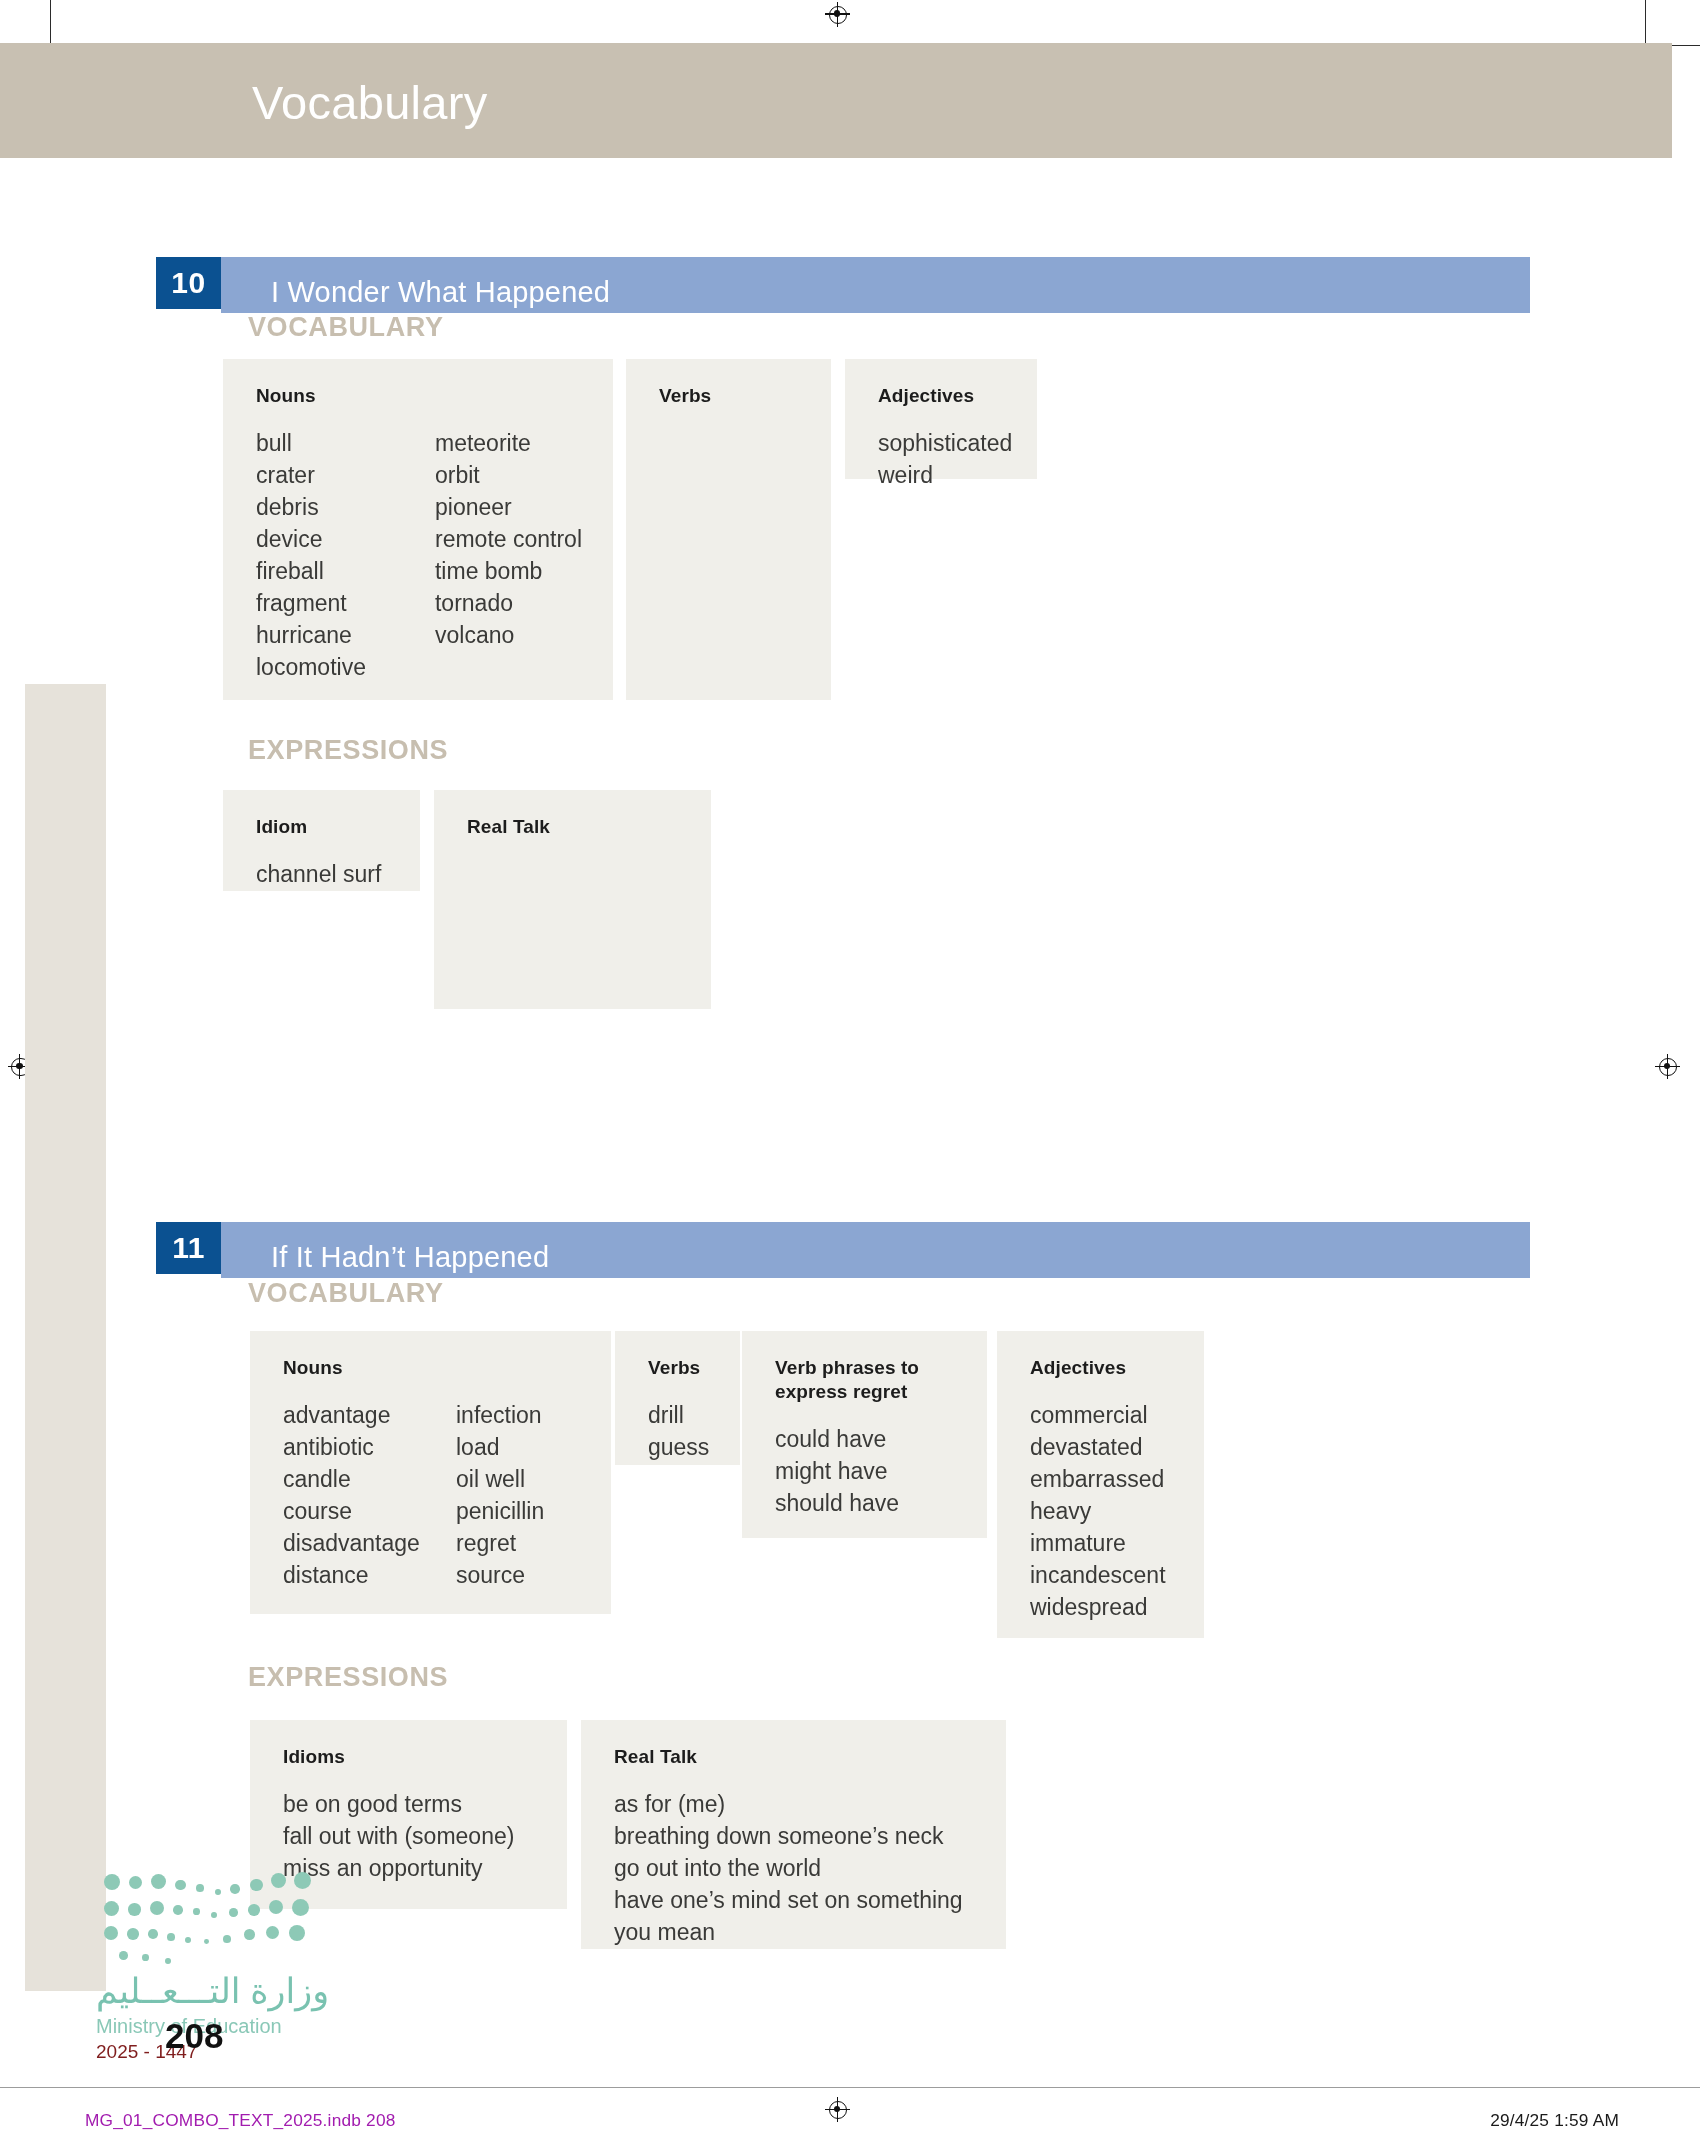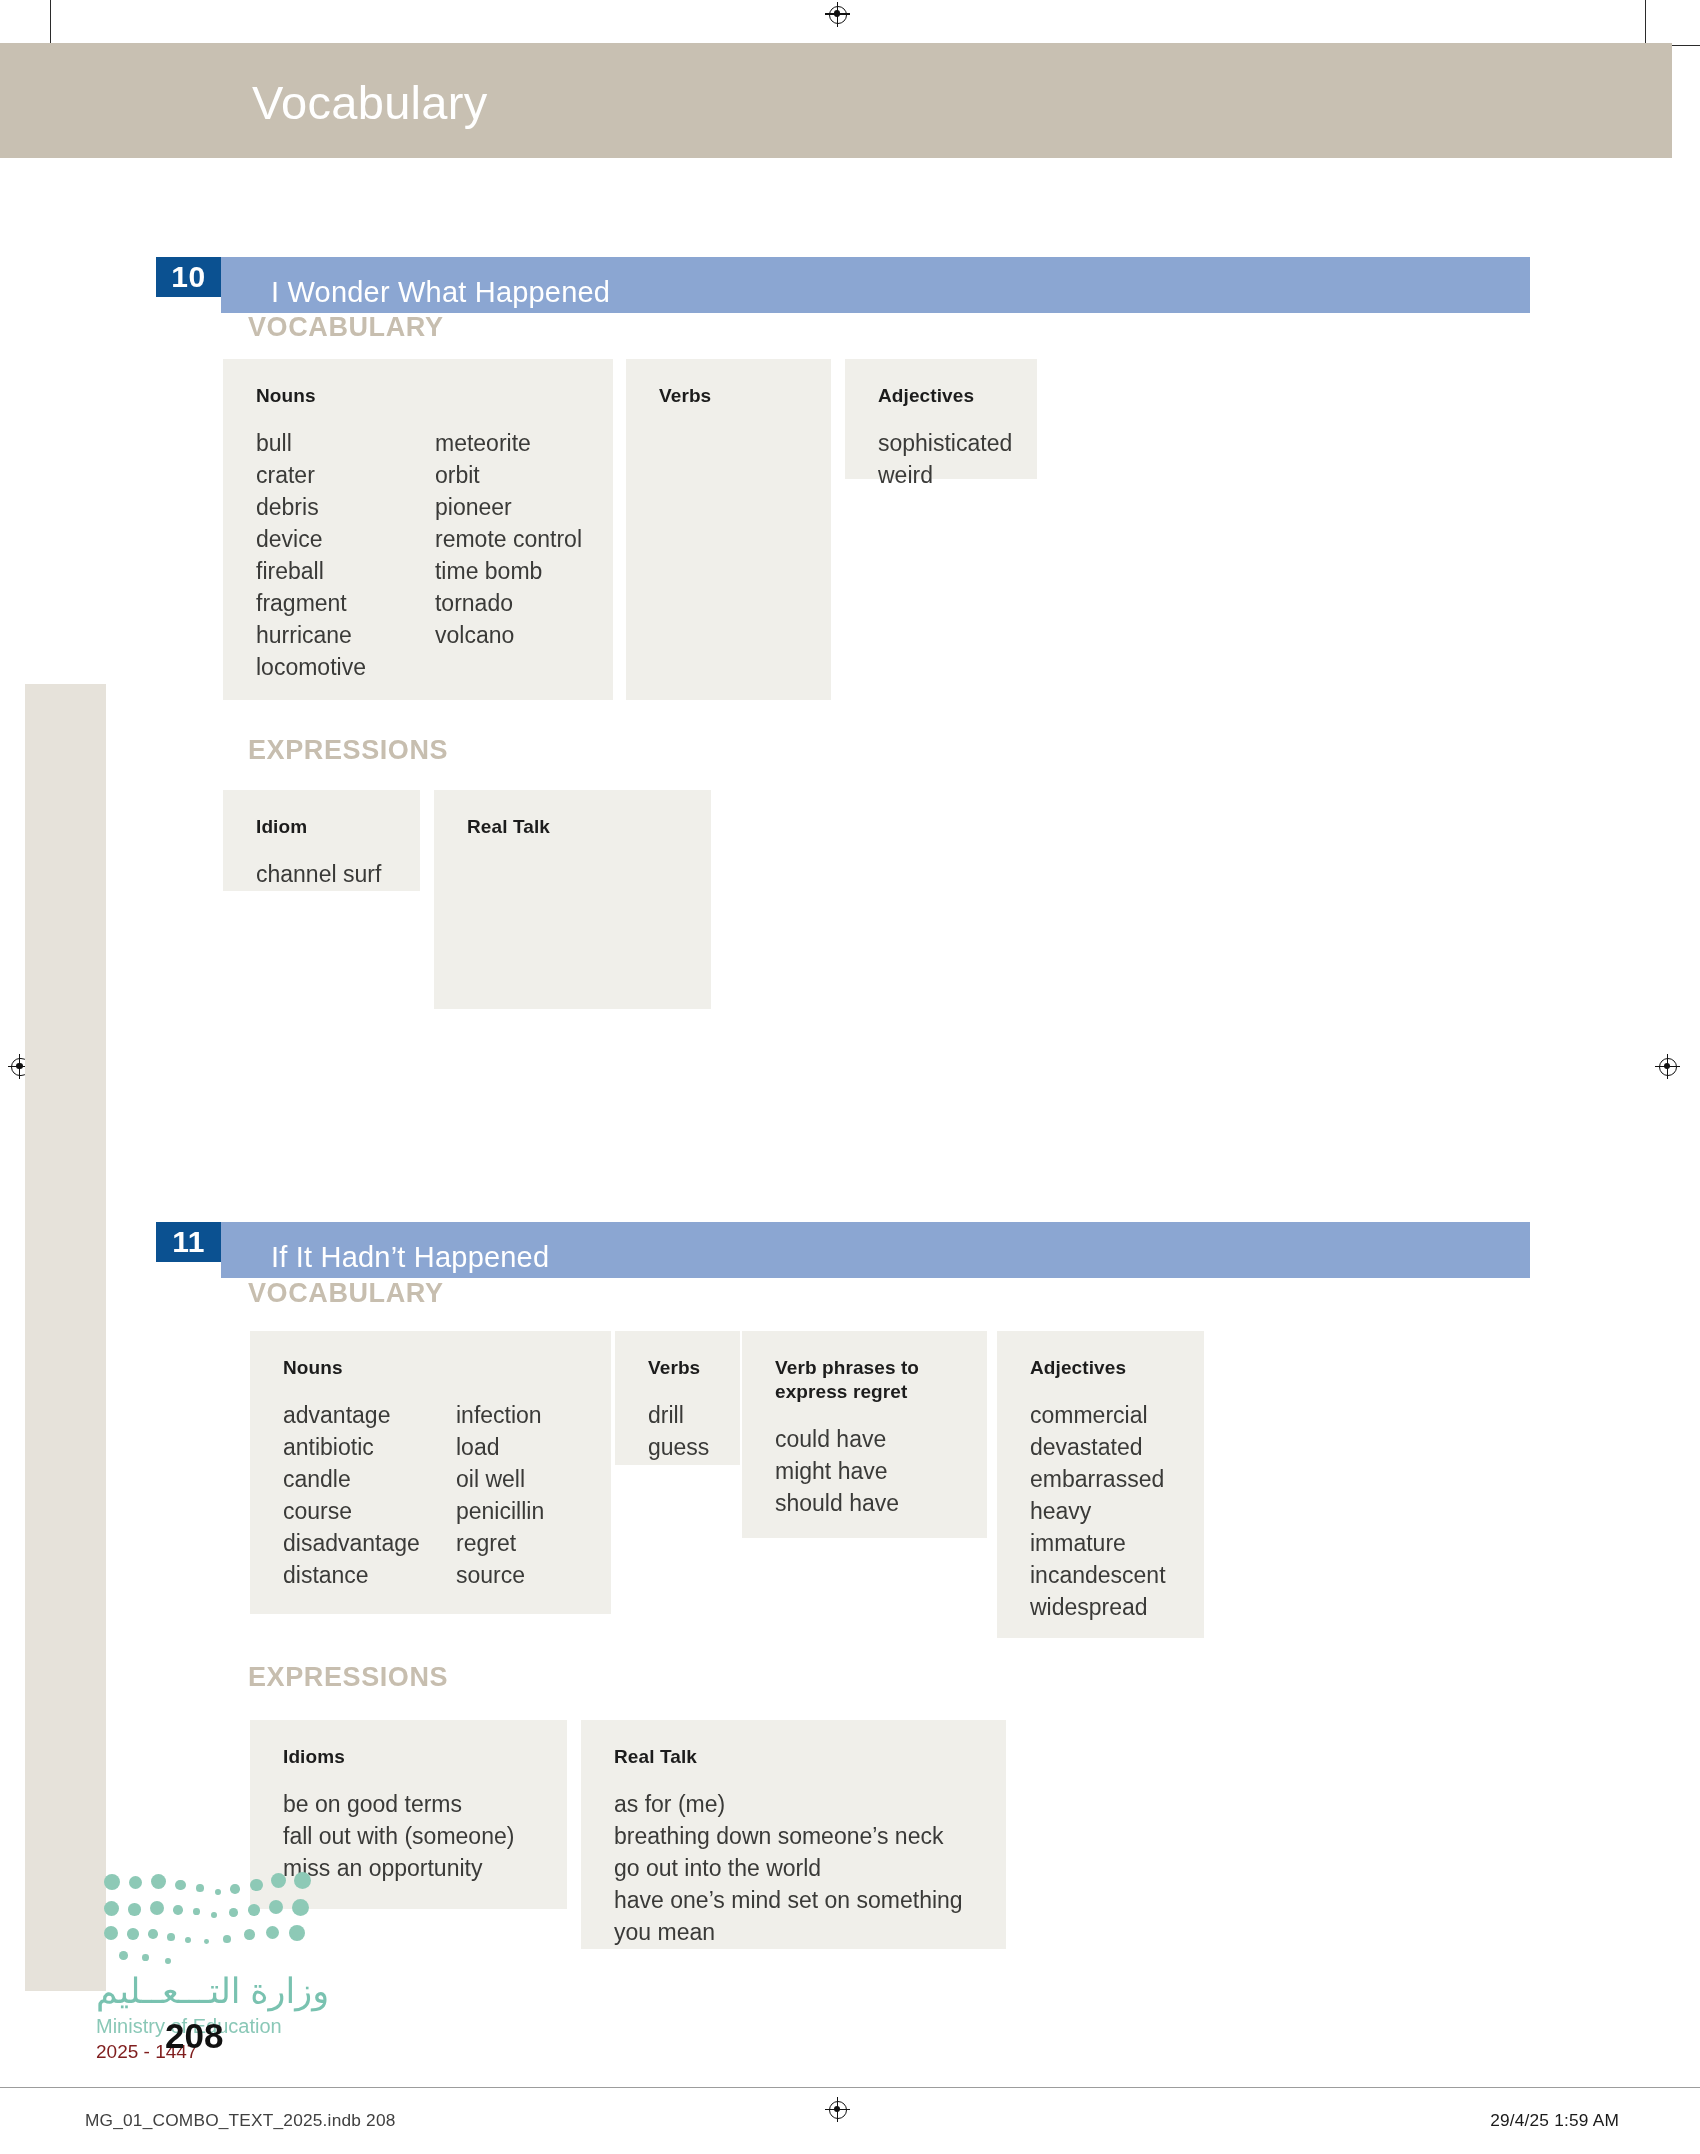--- a/index.html
+++ b/index.html
@@ -94,21 +94,21 @@
   
   .unit-banner {
     position: absolute;
     height: 56px;
     left: 156px;
     width: 1374px;
   }
   .unit-num-box {
     position: absolute;
     left: 0; top: 0;
-    width: 65px; height: 40px;
+    width: 65px; height: 52px;
     background: #0b5191;
     display: flex;
     align-items: center;
     justify-content: center;
   }
   .unit-num {
     color: #ffffff;
     font-size: 30px;
     font-weight: 700;
     letter-spacing: 0.5px;
@@ -221,21 +221,21 @@
     top: 2087px;
     width: 1700px;
     height: 1px;
     background: #9c9c9c;
   }
   .footer-left {
     position: absolute;
     left: 85px;
     top: 2110px;
     font-size: 17.3px;
-    color: #404040;
+    color: #a21caf;
     letter-spacing: 0.2px;
   }
   .footer-right {
     position: absolute;
     right: 81px;
     top: 2110px;
     font-size: 17.3px;
     color: #1a1a1a;
     letter-spacing: 0.2px;
   }

